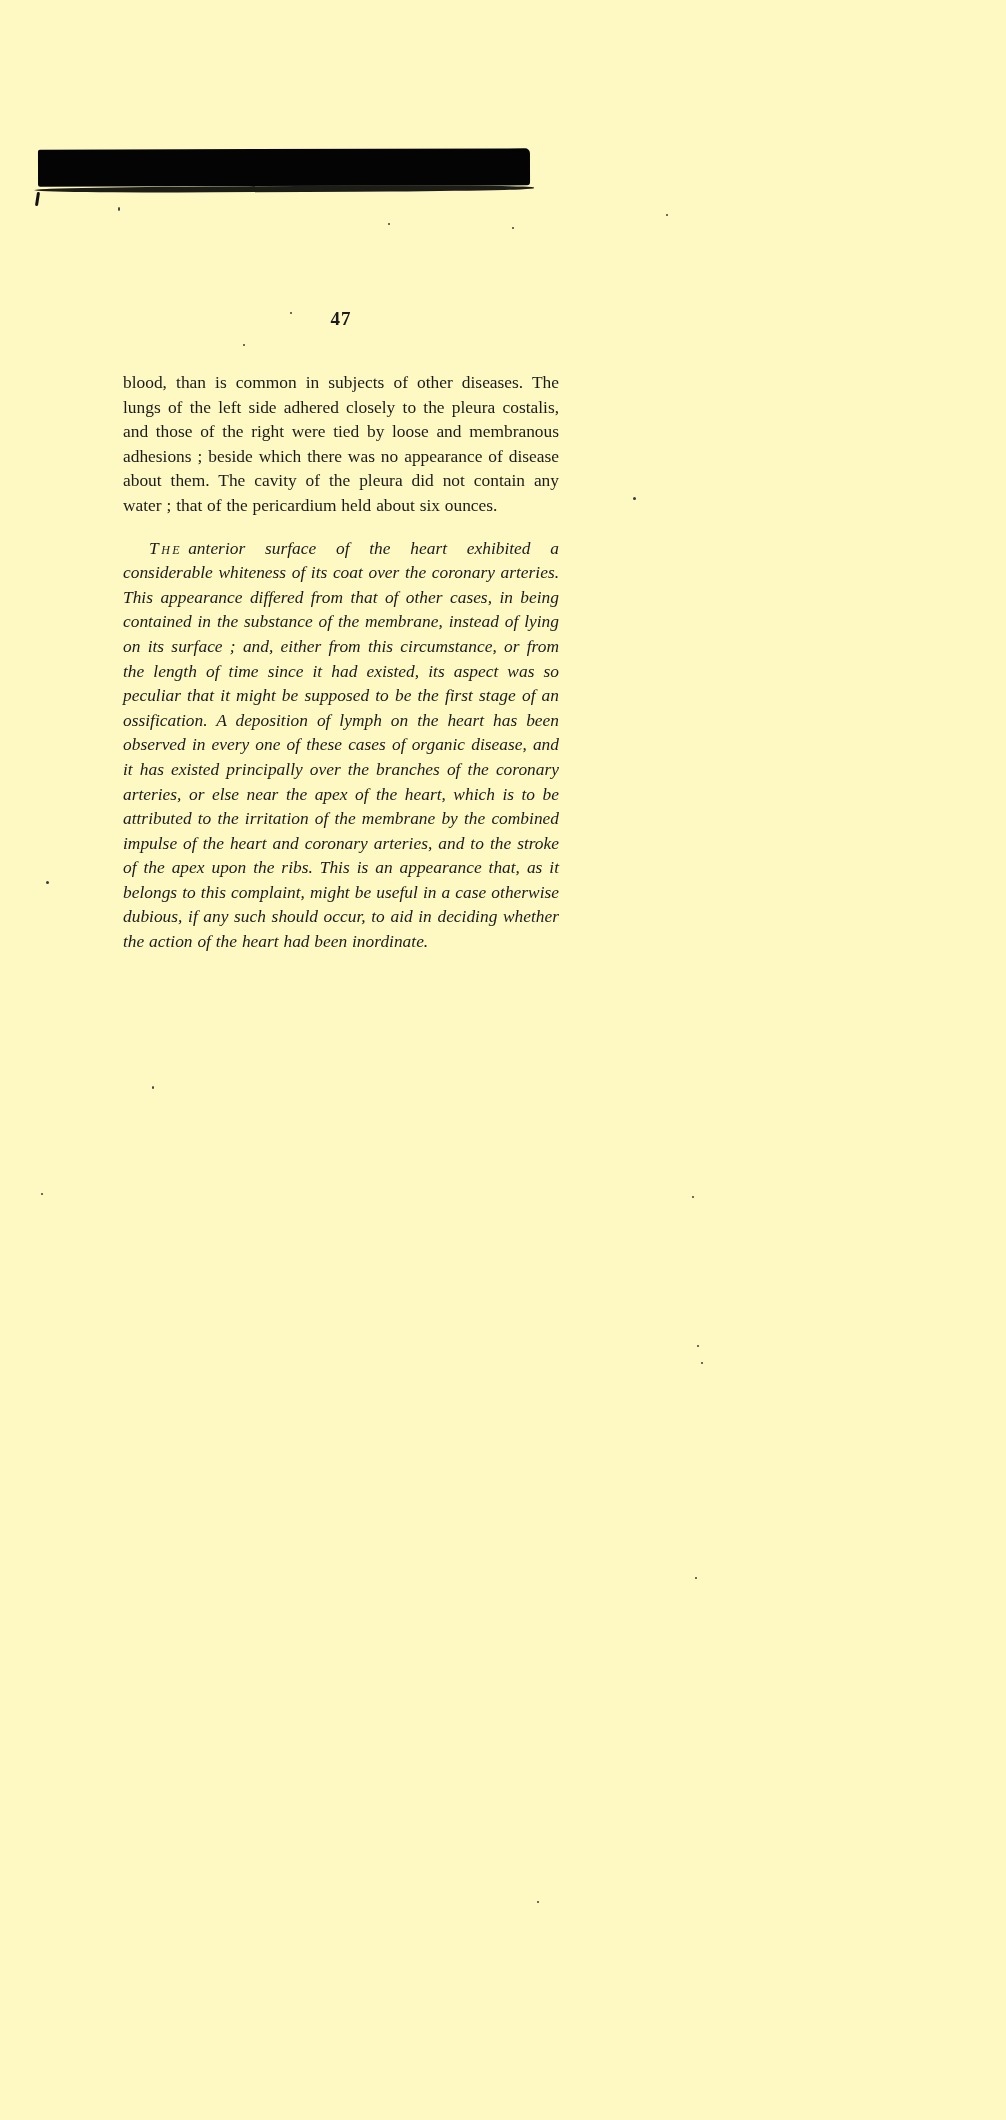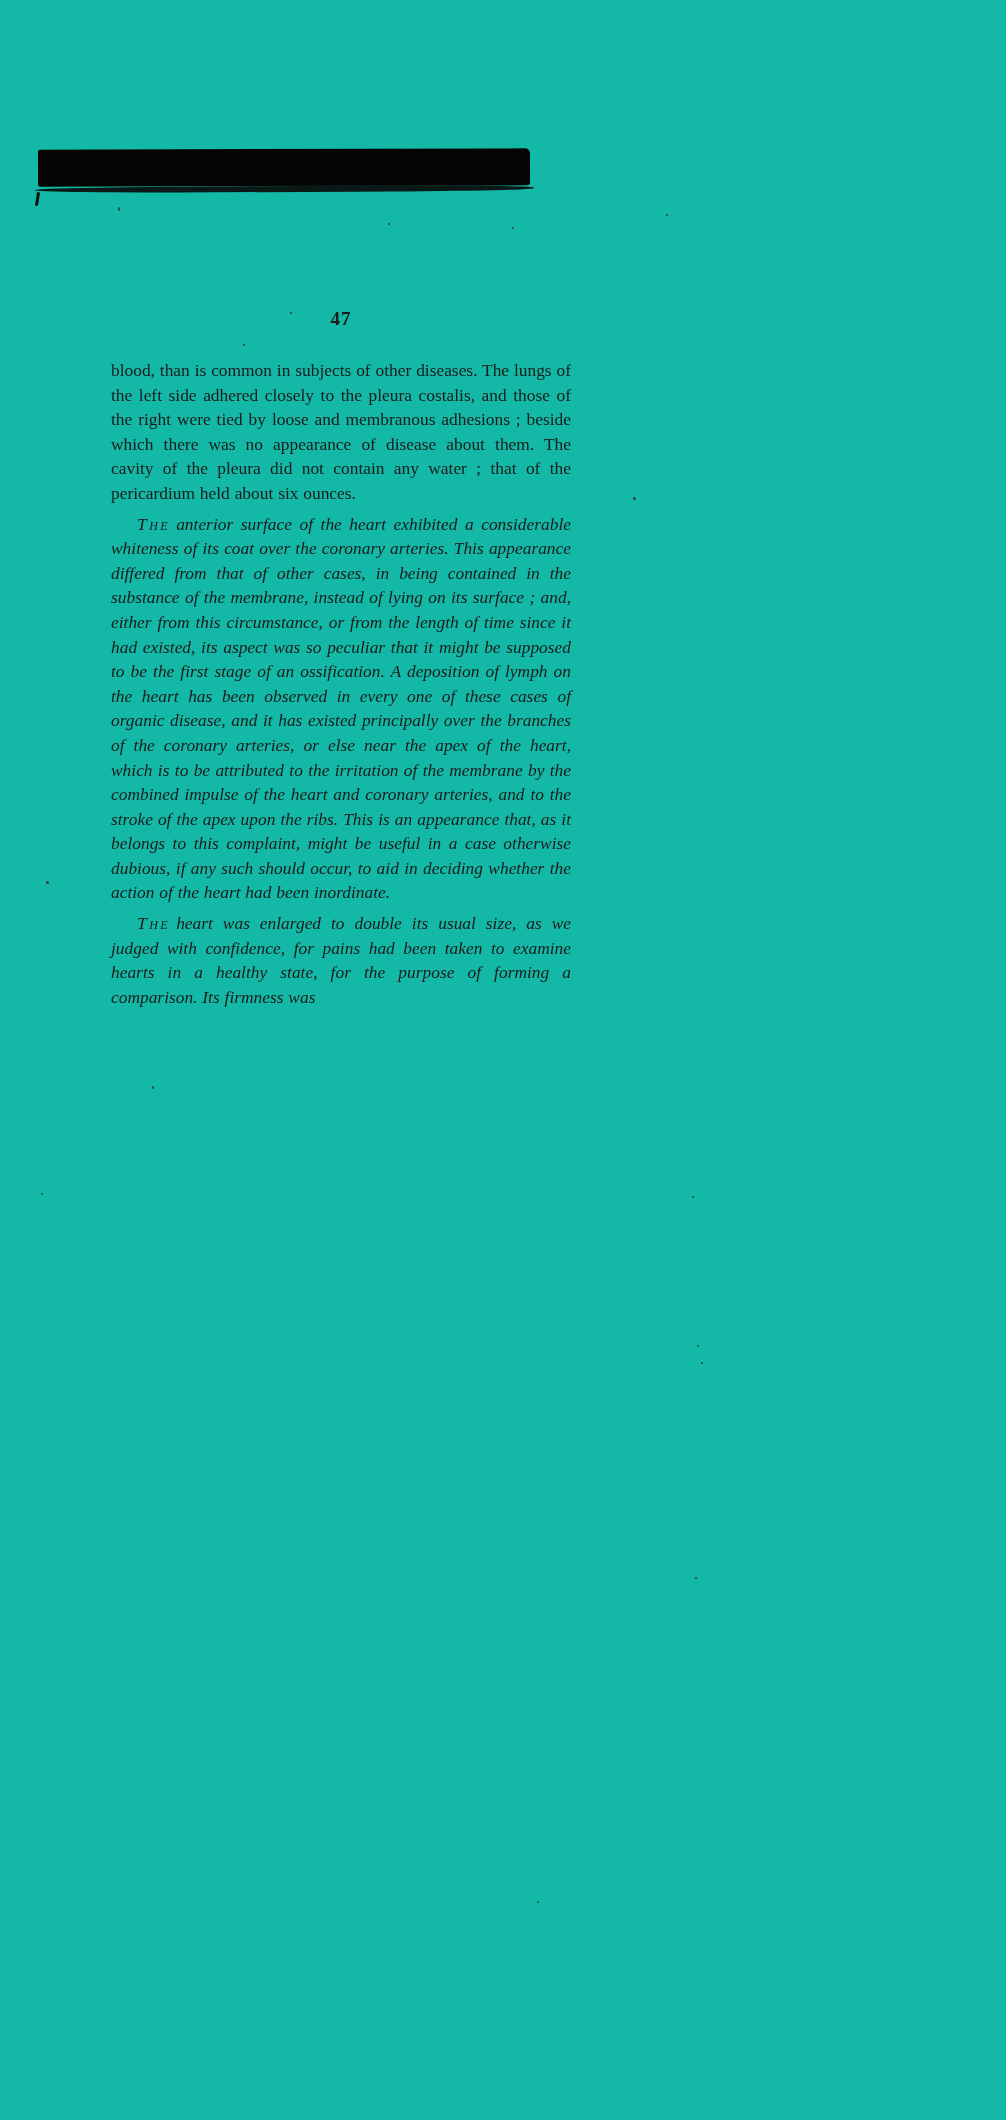--- a/index.html
+++ b/index.html
@@ -5,21 +5,21 @@
   html, body {
     margin: 0;
     padding: 0;
     background: #e8e8e6;
   }
   .page {
     position: relative;
     width: 1006px;
     height: 2120px;
     margin: 0 auto;
-    background: #14b8a6;
+    background: #fef9c3;
     overflow: hidden;
     font-family: "Liberation Serif", "DejaVu Serif", serif;
     color: #1b1b1b;
   }
   
   .redaction-bar {
     position: absolute;
     left: 38px;
     top: 149px;
     width: 492px;
@@ -63,21 +63,21 @@
     position: absolute;
     left: 105px;
     top: 352px;
     width: 472px;
     font-size: 17.4px;
     line-height: 24.6px;
     text-align: justify;
     word-spacing: 0.5px;
   }
   .text-block p {
-    margin: 6px;
+    margin: 18px;
     padding: 0;
   }
   .text-block p.indent {
     text-indent: 26px;
     font-style: italic;
   }
   .lead {
     font-variant: small-caps;
     letter-spacing: 2.5px;
     margin-right: 6px;
@@ -98,21 +98,20 @@
   <div class="redaction-smudge"></div>
   <div class="redaction-hook"></div>
 
   <div class="pagenum">47</div>
 
   <div class="text-block">
     <p><span>blood, than is common in subjects of other diseases. The lungs of the left side adhered closely to the pleura costalis, and those of the right were tied by loose and membranous adhesions ; beside which there was no appearance of disease about them. The cavity of the pleura did not contain any water ; that of the pericardium held about six ounces.</span></p>
 
     <p class="indent"><span class="lead">The</span><span>anterior surface of the heart exhibited a considerable whiteness of its coat over the coronary arteries. This appearance differed from that of other cases, in being contained in the substance of the membrane, instead of lying on its surface ; and, either from this circumstance, or from the length of time since it had existed, its aspect was so peculiar that it might be supposed to be the first stage of an ossification. A deposition of lymph on the heart has been observed in every one of these cases of organic disease, and it has existed principally over the branches of the coronary arteries, or else near the apex of the heart, which is to be attributed to the irritation of the membrane by the combined impulse of the heart and coronary arteries, and to the stroke of the apex upon the ribs. This is an appearance that, as it belongs to this complaint, might be useful in a case otherwise dubious, if any such should occur, to aid in deciding whether the action of the heart had been inordinate.</span></p>
 
-    <p class="indent"><span class="lead">The</span><span>heart was enlarged to double its usual size, as we judged with confidence, for pains had been taken to examine hearts in a healthy state, for the purpose of forming a comparison. Its firmness was</span></p>
   </div>
 
   <div class="speck" style="left:118px; top:207px; width:2px; height:4px;"></div>
   <div class="speck" style="left:388px; top:223px; width:2px; height:2px;"></div>
   <div class="speck" style="left:512px; top:227px; width:2px; height:2px;"></div>
   <div class="speck" style="left:666px; top:214px; width:2px; height:2px;"></div>
   <div class="speck" style="left:290px; top:312px; width:2px; height:2px;"></div>
   <div class="speck" style="left:243px; top:344px; width:2px; height:2px;"></div>
   <div class="speck" style="left:633px; top:497px; width:3px; height:3px;"></div>
   <div class="speck" style="left:46px; top:881px; width:3px; height:3px;"></div>

